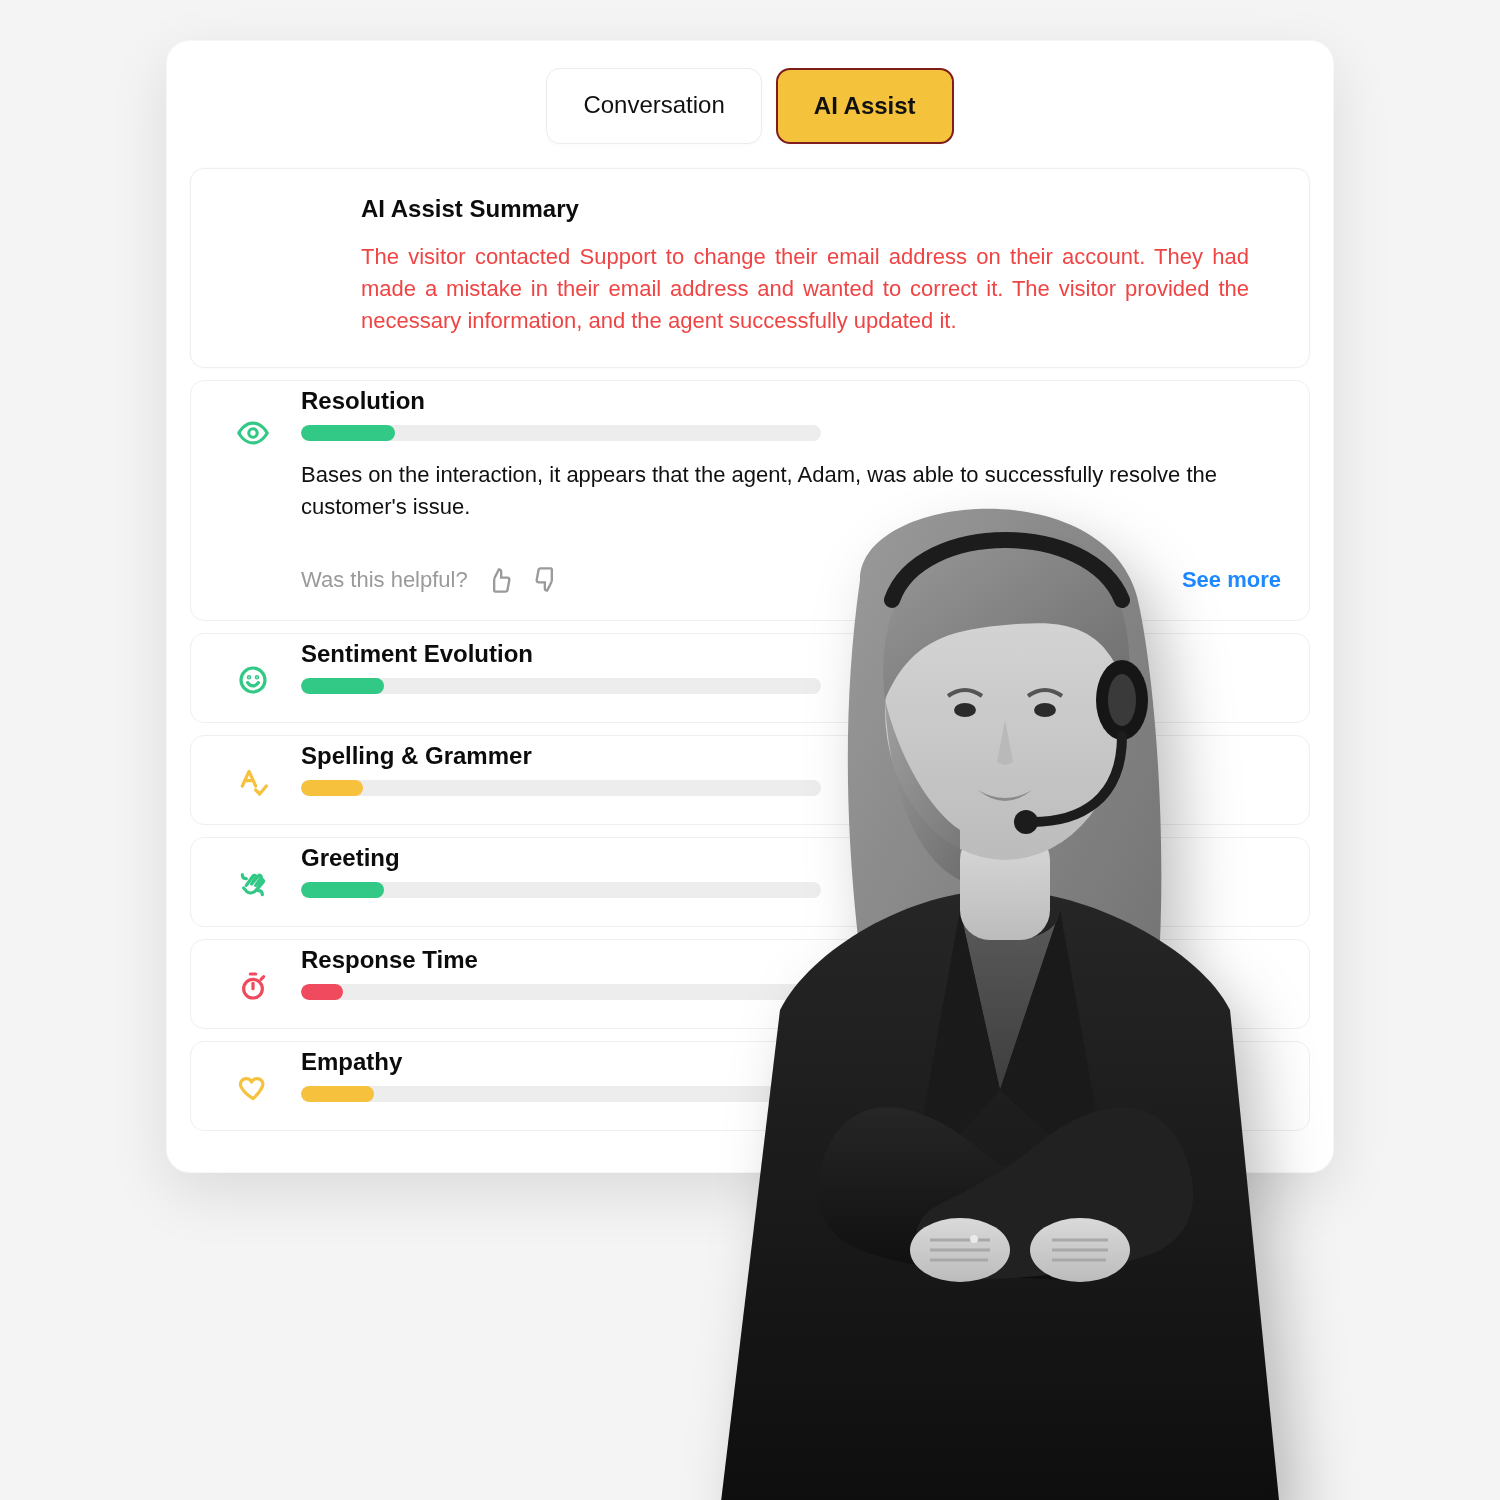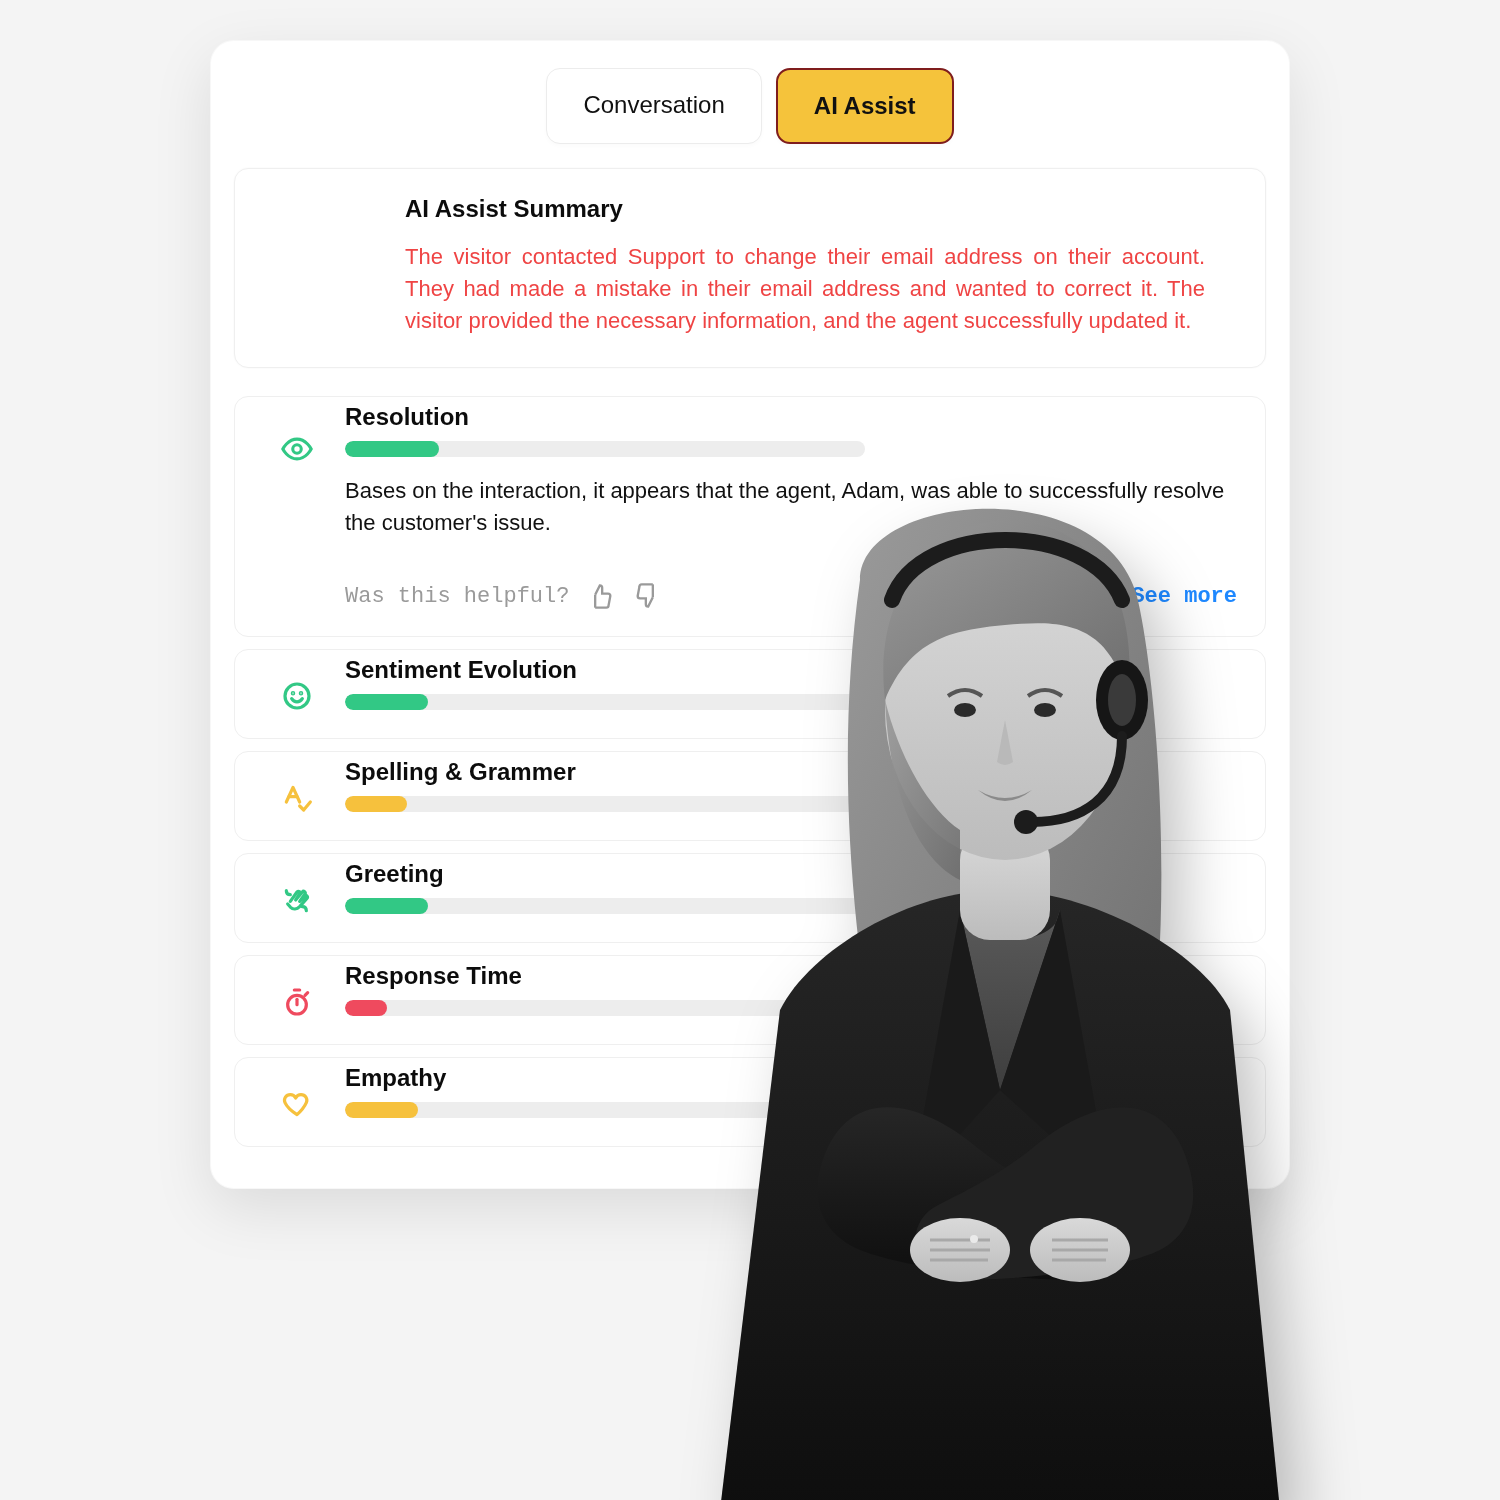--- a/index.html
+++ b/index.html
@@ -7,21 +7,21 @@
   body {
     background: #f4f4f4;
     font-family: -apple-system, BlinkMacSystemFont, "Segoe UI", Helvetica, Arial, sans-serif;
     display: flex;
     align-items: flex-start;
     justify-content: center;
     padding: 40px;
     position: relative;
   }
   .panel {
-    width: 1080px;
+    width: 1168px;
     background: #fff;
     border-radius: 24px;
     box-shadow: 0 20px 60px rgba(0,0,0,0.10), 0 0 0 1px rgba(0,0,0,0.03) inset;
     padding-bottom: 30px;
     padding-top: 28px;
     position: relative;
   }
   .tabs {
     display: flex;
     gap: 14px;
@@ -40,21 +40,21 @@
     box-shadow: 0 2px 4px rgba(0,0,0,0.02);
     cursor: pointer;
   }
   .tab.active {
     background: #f5c33b;
     border: 2px solid #7f1d1d;
     font-weight: 700;
   }
 
   .card {
-    margin: 0 24px 28px 24px;
+    margin: 0 24px 12px 24px;
     border: 1px solid #efefef;
     border-radius: 14px;
     padding: 22px 28px 22px 28px;
     background: #fff;
     box-shadow: 0 0 0 1px rgba(0,0,0,0.01);
   }
   .card-summary { padding-left: 170px; padding-right: 60px; padding-top: 26px; padding-bottom: 30px;}
   .card-summary h3 { font-size: 24px; font-weight: 800; margin-bottom: 18px; color:#0c0c0c;}
   .card-summary p { font-size: 22px; line-height: 1.45; color:#ef4444; text-align: justify; text-justify: inter-word;}
 
@@ -96,21 +96,20 @@
   }
   .resolution-body h5 { font-size: 24px; font-weight:800; margin: 28px 0 12px; color:#0c0c0c;}
   .resolution-body p { font-size: 22px; color:#111; line-height:1.45; }
 
   .feedback-row {
     display:flex;
     align-items:center;
     justify-content:space-between;
     margin-top: 44px;
     gap: 20px;
-    font-family: Liberation Mono, monospace;
   }
   .feedback-left { display:flex; align-items:center; gap: 18px; font-size:22px; color:#9a9a9a; font-weight:500;}
   .thumb { width:28px; height:28px; color:#9a9a9a; cursor:pointer; display:inline-flex; }
   .see-more { font-weight:700; color:#1e88ff; font-size:22px; cursor:pointer;}
 
   
   .agent {
     position:absolute;
     right: 160px;
     bottom: -10px;

